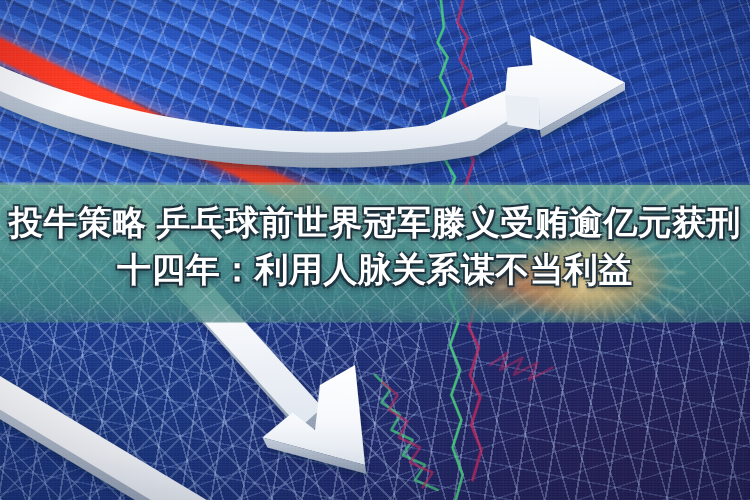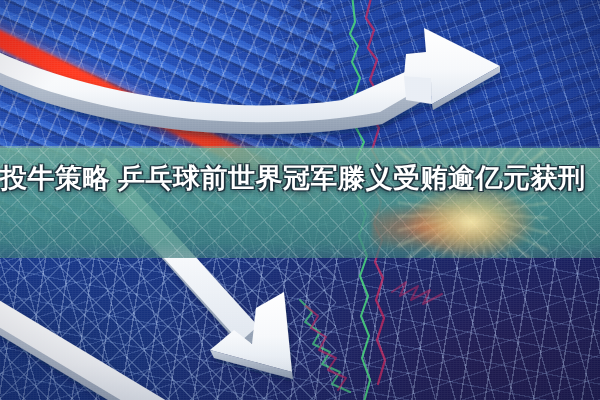--- a/index.html
+++ b/index.html
@@ -156,21 +156,21 @@
     filter:blur(1.2px);
     opacity:.8;
   }
 
   
   .arrow-svg { position:absolute; left:0; top:0; width:600px; height:400px; pointer-events:none; }
 
   
   #headline {
     position:absolute; left:0; top:160px; width:600px;
-    display:flex; flex-direction:row; align-items:center;
+    display:flex; flex-direction:column; align-items:center;
     gap:2px;
     z-index:40;
   }
   .hl-line {
     color:#ffffff;
     font-family:"Liberation Sans","DejaVu Sans",sans-serif;
     font-weight:700;
     font-size:27px;
     line-height:36px;
     letter-spacing:.5px;
@@ -274,18 +274,19 @@
   </svg>
 
   <div id="band-top-edge" class="layer"></div>
   <div id="band-green" class="layer"></div>
 
   <div id="glow-warm" class="layer"></div>
   <div id="glow-rays" class="layer"></div>
 
   <div id="headline">
     <div class="hl-line" id="hl-line-1">投牛策略 乒乓球前世界冠军滕义受贿逾亿元获刑</div>
+    <div class="hl-line" id="hl-line-2">十四年：利用人脉关系谋不当利益</div>
   </div>
 
   <div class="layer" id="noise"></div>
   <div class="layer" id="grade"></div>
 
 </div>
 
 </body></html>

